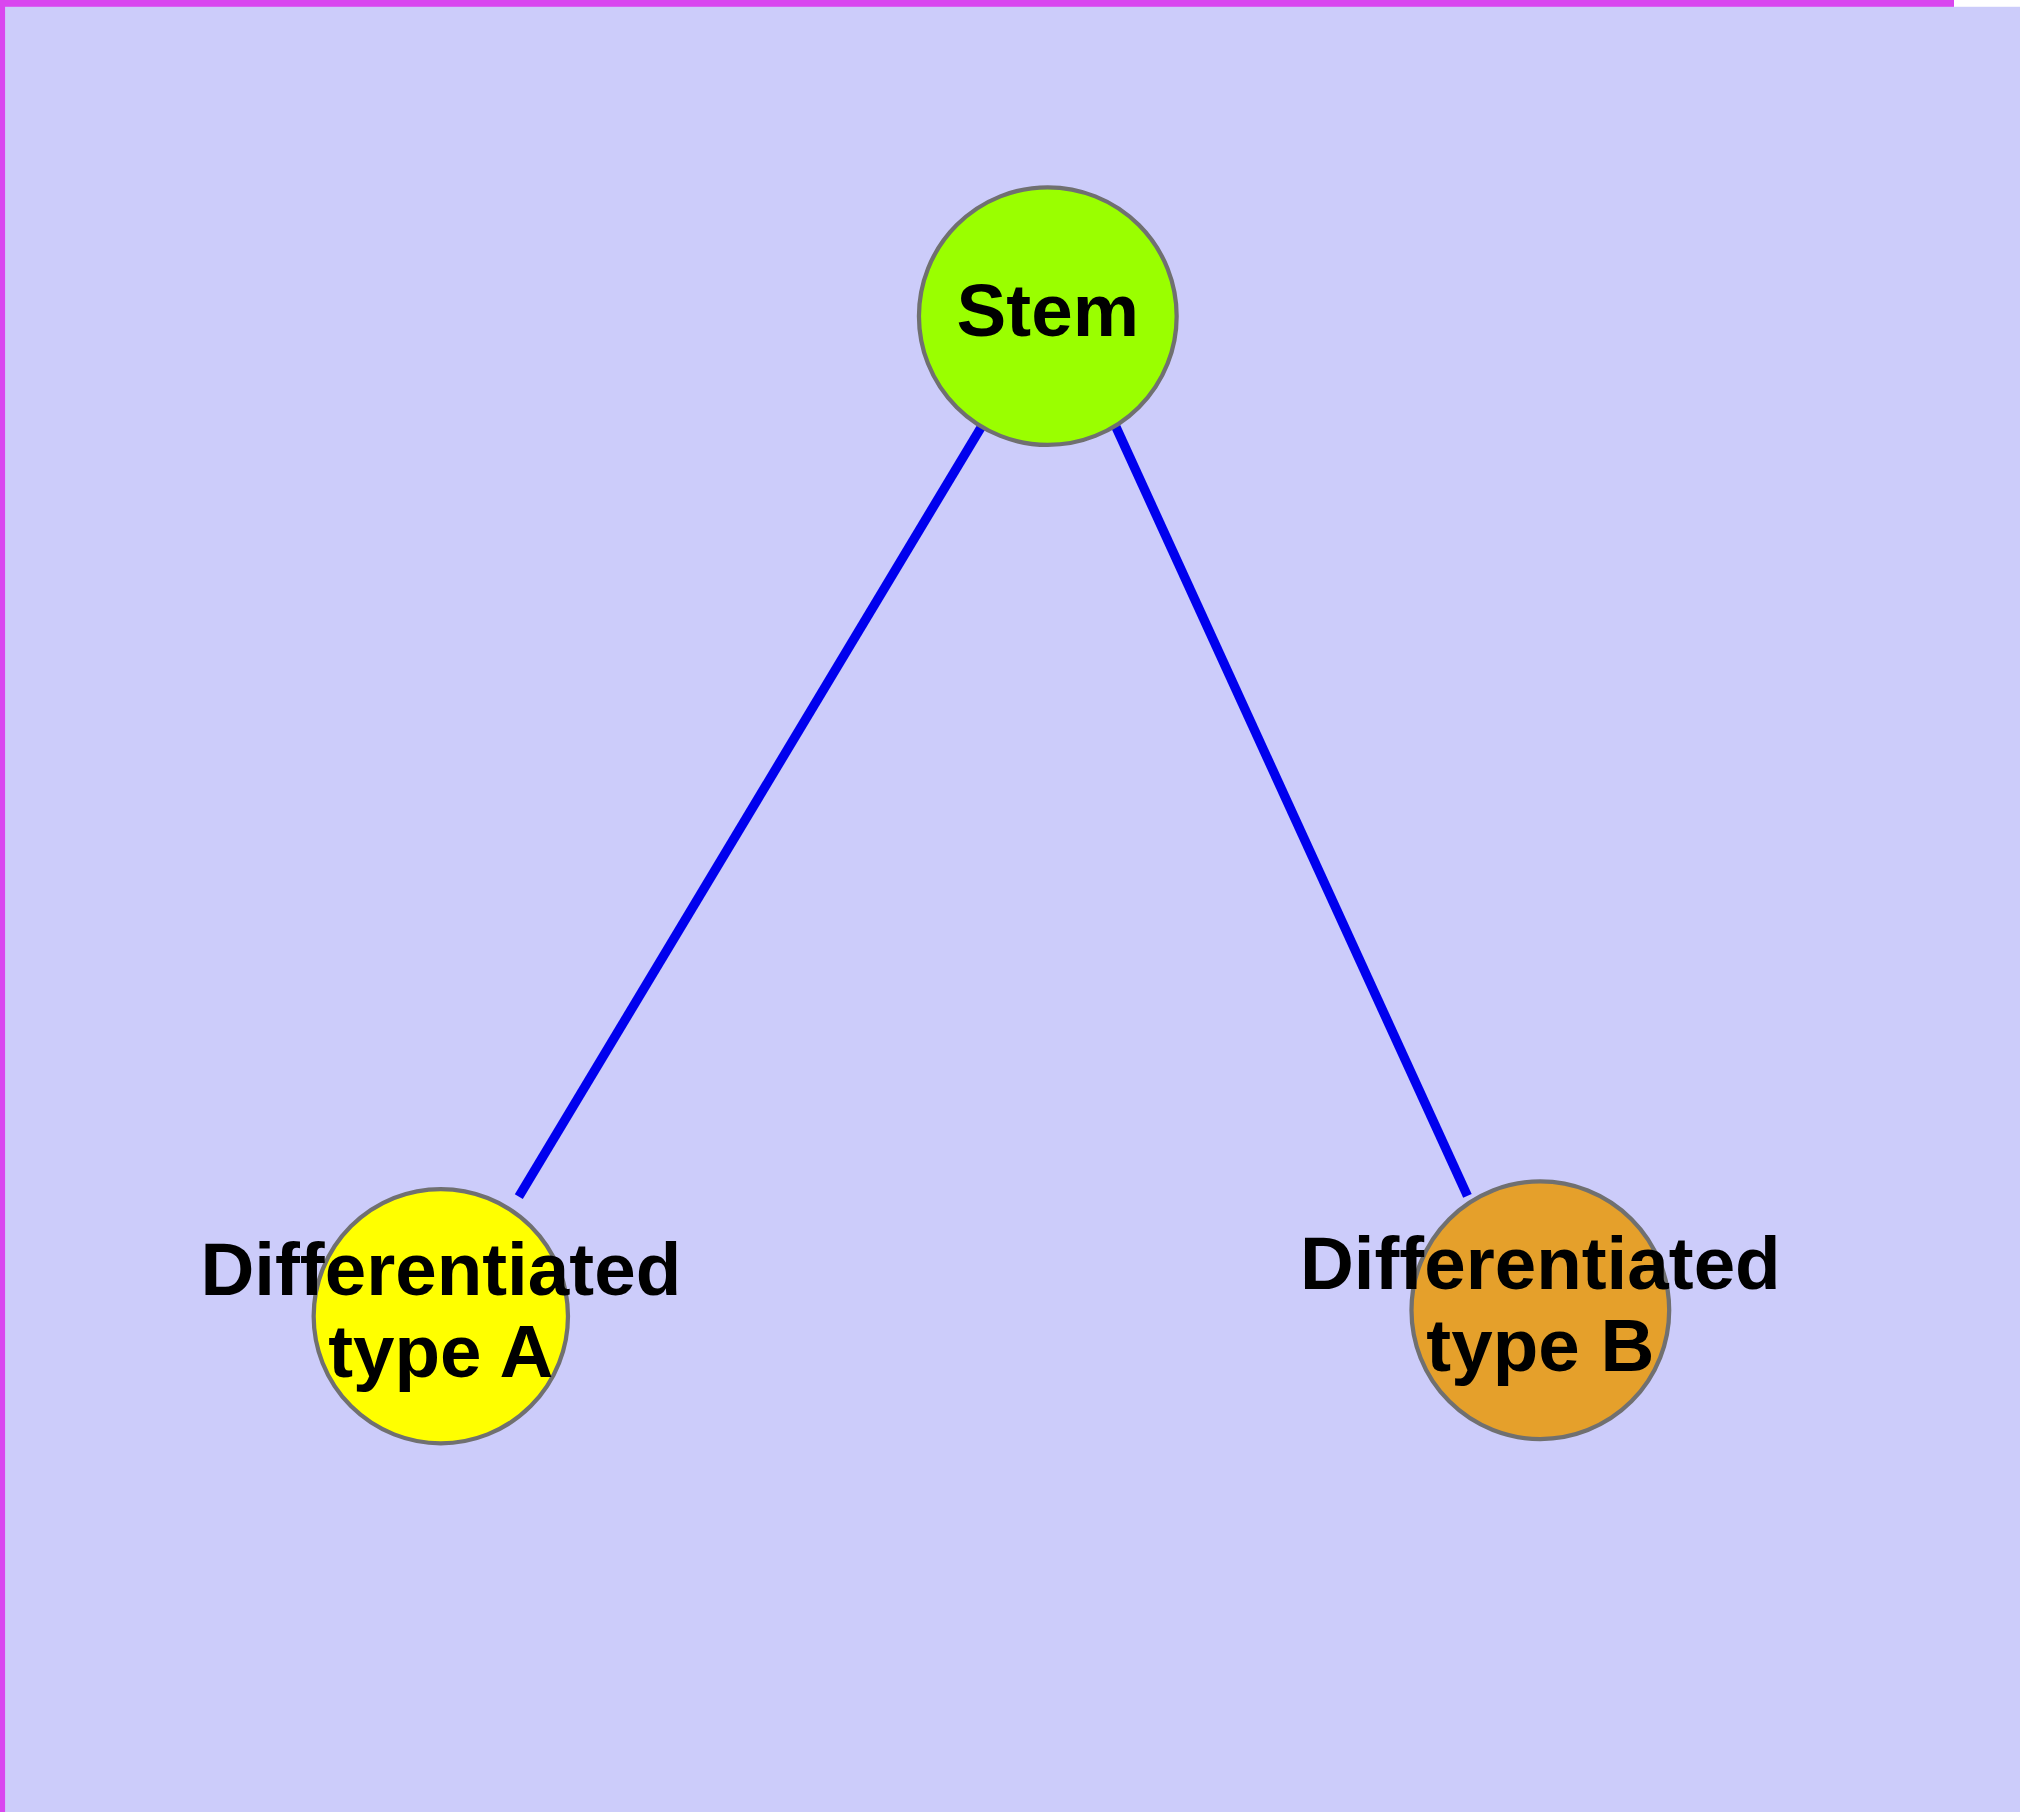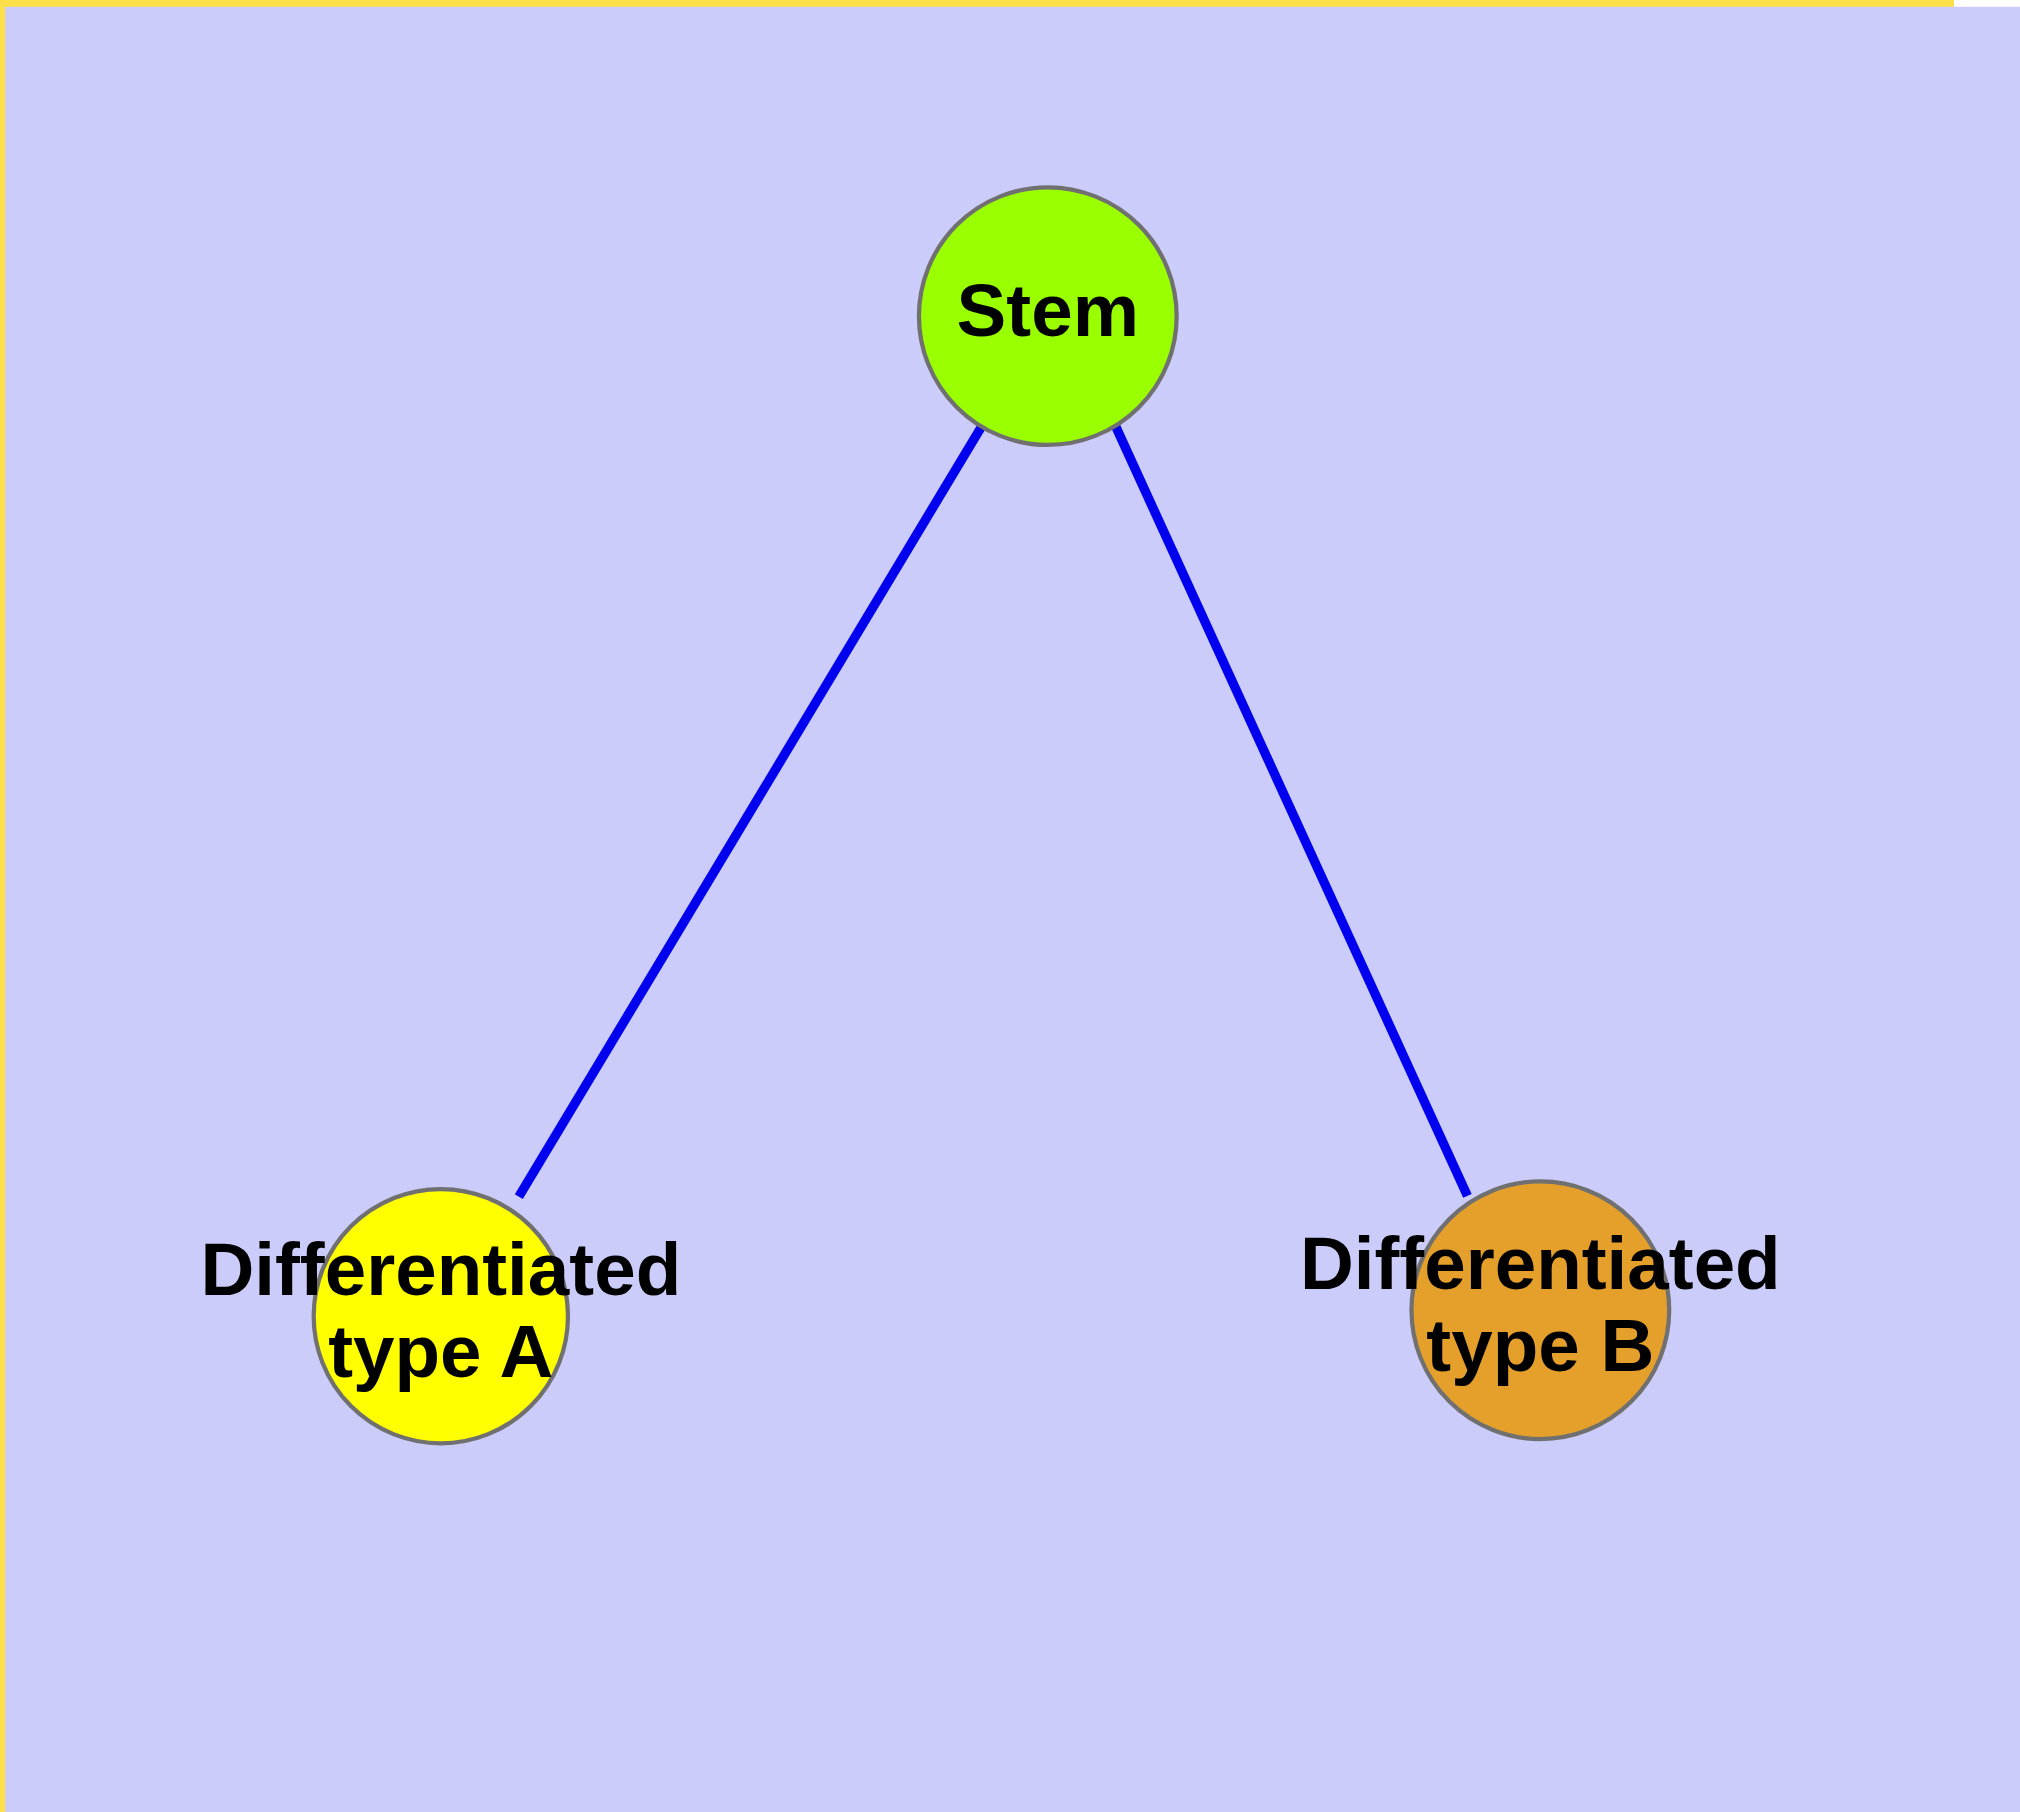--- a/index.html
+++ b/index.html
@@ -10,21 +10,21 @@
   body {
     width: 2021px;
     height: 1812px;
     overflow: hidden;
     font-family: "Liberation Sans", sans-serif;
   }
   #canvas {
     position: relative;
     width: 1954px;
     height: 1812px;
-    background: #fde047;
+    background: #d946ef;
   }
   #graph-svg {
     position: absolute;
     left: 0;
     top: 0;
     width: 2021px;
     height: 1812px;
     display: block;
   }
   .node-label {

